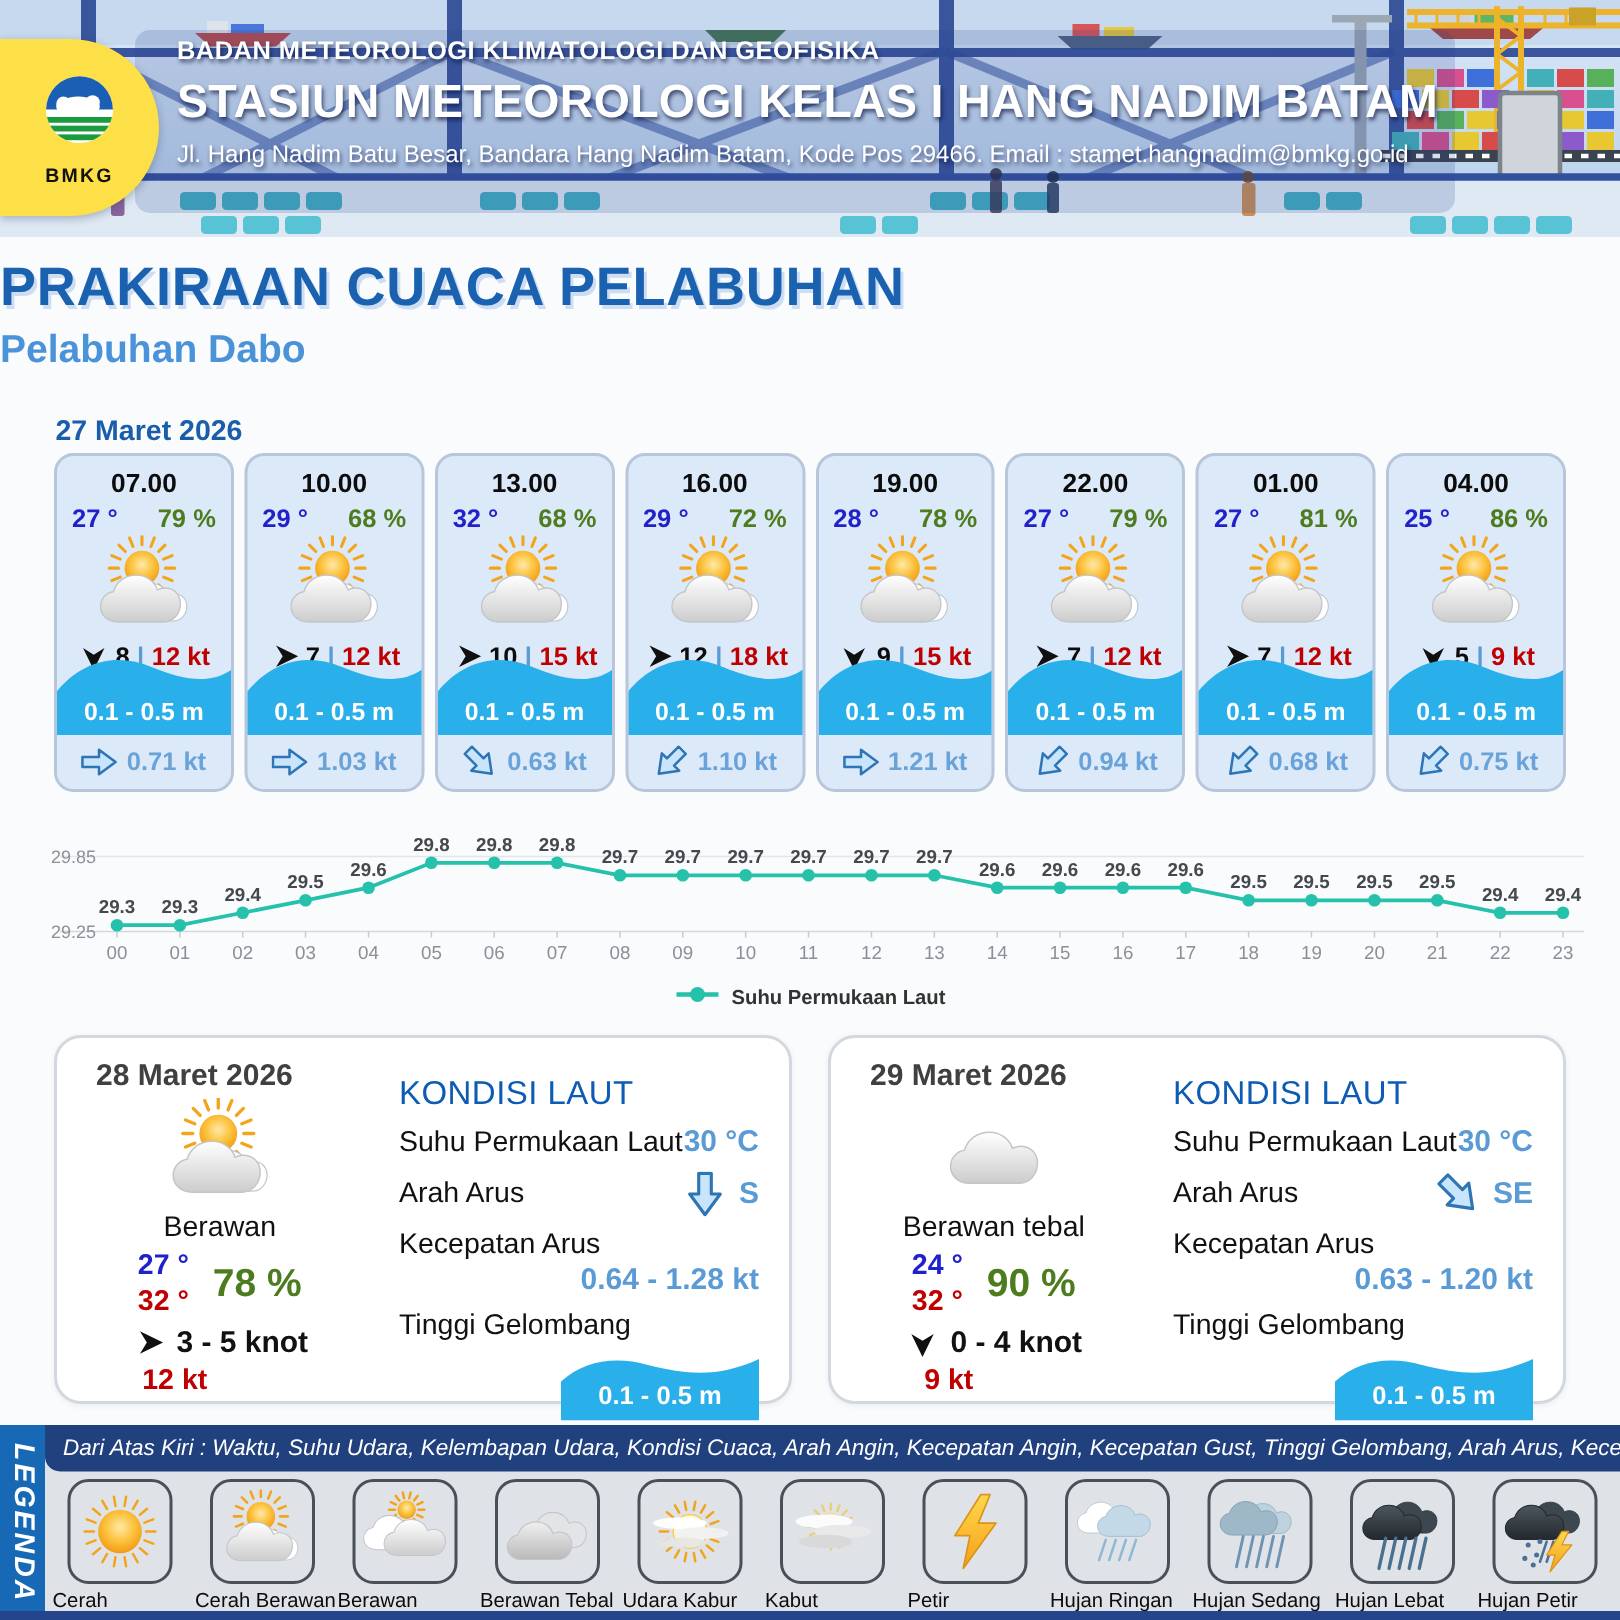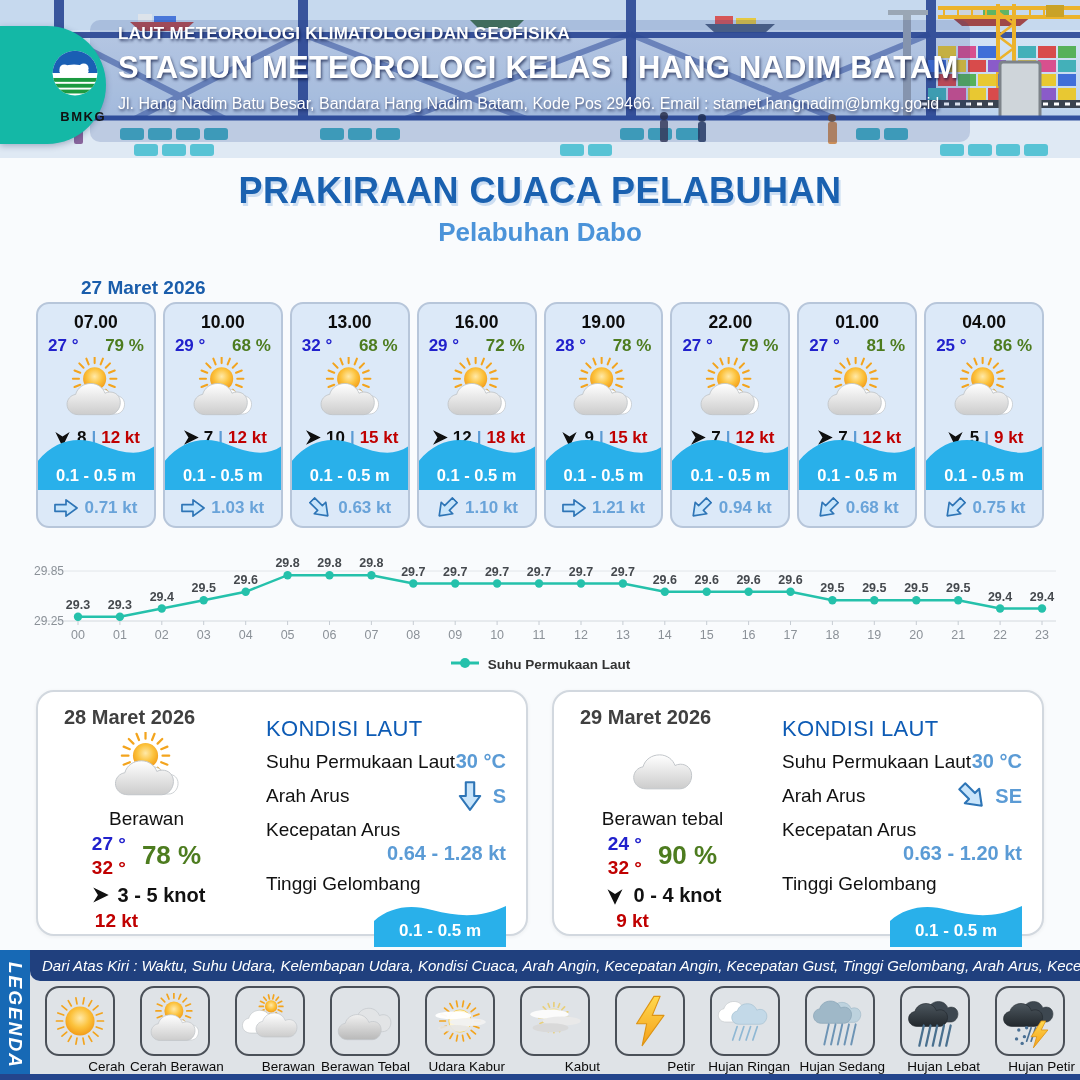--- a/index.html
+++ b/index.html
@@ -2,39 +2,39 @@
 <html><head>
 <meta charset="utf-8">
 <style>
   html,body{margin:0;padding:0;background:#e8e8e8;}
   .page{position:relative;width:1080px;height:1080px;background:#f9fbfd;overflow:hidden;
         font-family:"Liberation Sans",sans-serif;}
 
   
   .banner{position:absolute;left:0;top:0;width:1080px;height:158px;overflow:hidden;}
   .banner-art{position:absolute;left:0;top:0;width:100%;height:100%;display:block;}
-  .logo-pill{position:absolute;left:0;top:26px;width:106px;height:118px;background:#14b8a6;
-             border-radius:0 60px 60px 0;display:flex;flex-direction:column;align-items:flex-end;
+  .logo-pill{position:absolute;left:0;top:26px;width:106px;height:118px;background:#fde047;
+             border-radius:0 60px 60px 0;display:flex;flex-direction:column;align-items:center;
              justify-content:center;box-shadow:0 2px 6px rgba(20,40,90,.3);}
   .logo-pill svg{width:62px;height:62px;display:block;}
   .logo-text{font-size:13px;font-weight:bold;color:#111;letter-spacing:1.5px;margin-top:1px;}
   .banner-text{position:absolute;left:118px;top:24px;color:#fff;
                text-shadow:1px 2px 3px rgba(8,18,60,.7);}
   .agency{font-size:17px;font-weight:bold;letter-spacing:.3px;}
   .station{font-size:31px;font-weight:bold;margin-top:6px;letter-spacing:.2px;}
   .address{font-size:16px;margin-top:9px;font-weight:normal;}
 
   
-  .titleblock{position:absolute;top:170px;left:0;right:0;text-align:center;}
+  .titleblock{position:absolute;top:170px;left:0;right:0;text-align:left;}
   .title-main{margin:0;font-size:36px;font-weight:800;color:#1a61b0;letter-spacing:.5px;
               text-shadow:2px 3px 0 rgba(140,180,225,.4);}
   .title-sub{margin:5px 0 0;font-size:26px;font-weight:bold;color:#4b93d9;}
   .validrow{display:flex;justify-content:center;gap:115px;margin-top:11px;font-size:18.5px;color:#000;}
   .validrow b{margin-right:9px;}
-  .day1-date{position:absolute;top:277px;left:37px;font-size:19px;font-weight:bold;color:#1a5dab;margin-left:44px;}
+  .day1-date{position:absolute;top:277px;left:37px;font-size:19px;font-weight:bold;color:#1a5dab;}
 
   
   .cards{position:absolute;top:302px;left:36px;right:36px;height:226px;display:grid;
          grid-template-columns:repeat(8,1fr);gap:7px;}
   .card{position:relative;background:#dce9f8;border:2px solid #b7c6da;border-radius:13px;
         overflow:hidden;text-align:center;box-sizing:border-box;}
   .c-time{margin-top:8px;font-size:17.5px;font-weight:bold;color:#0c0c0c;}
   .c-th{display:flex;justify-content:space-between;padding:0 10px;margin-top:3px;}
   .c-temp{font-size:17px;font-weight:bold;color:#2121cc;}
   .c-hum{font-size:17px;font-weight:bold;color:#4d7c1f;}
@@ -98,21 +98,21 @@
   .legend{position:absolute;top:950px;left:0;right:0;bottom:0;background:#dfe3e7;}
   .legend-strip{position:absolute;left:0;top:0;bottom:0;width:30px;background:#1769b5;
                 display:flex;align-items:center;justify-content:center;}
   .legend-strip span{writing-mode:vertical-rl;color:#fff;font-weight:bold;font-style:italic;
                      font-size:19px;letter-spacing:2px;}
   .legend-note{position:absolute;left:30px;right:0;top:0;height:31px;background:#20407e;color:#fff;
                font-style:italic;font-size:15px;display:flex;align-items:center;padding-left:12px;
                box-sizing:border-box;border-radius:0 0 0 10px;white-space:nowrap;overflow:hidden;}
   .legend-items{position:absolute;left:30px;right:0;top:31px;bottom:6px;display:flex;
                 justify-content:space-evenly;align-items:flex-start;padding-top:5px;}
-  .li{text-align:right;width:90px;}
+  .li{text-align:left;width:90px;}
   .li-box{width:66px;height:66px;border:2px solid #4a5058;border-radius:14px;margin:0 auto;
           display:flex;align-items:center;justify-content:center;}
   .li-box svg{width:56px;height:56px;}
   .li-label{font-size:13.5px;color:#0b0b0b;margin-top:3px;white-space:nowrap;}
   .legend-bottom{position:absolute;left:0;right:0;bottom:0;height:6px;background:#24458c;}
 </style>
 </head>
 <body>
 
 <svg width="0" height="0" style="position:absolute" aria-hidden="true">
@@ -282,21 +282,21 @@
           <rect x="6" y="28" width="52" height="4" fill="#ffffff"></rect>
           <rect x="6" y="33" width="52" height="4" fill="#1c9a40"></rect>
           <rect x="9" y="39" width="46" height="4" fill="#1c9a40"></rect>
           <rect x="13" y="45" width="38" height="4" fill="#1c9a40"></rect>
           <rect x="19" y="51" width="26" height="4" fill="#1c9a40"></rect>
         </g>
       </svg>
       <div class="logo-text">BMKG</div>
     </div>
     <div class="banner-text">
-      <div class="agency">LAUT METEOROLOGI KLIMATOLOGI DAN GEOFISIKA</div>
+      <div class="agency">BADAN METEOROLOGI KLIMATOLOGI DAN GEOFISIKA</div>
       <div class="station">STASIUN METEOROLOGI KELAS I HANG NADIM BATAM</div>
       <div class="address">Jl. Hang Nadim Batu Besar, Bandara Hang Nadim Batam, Kode Pos 29466. Email : stamet.hangnadim@bmkg.go.id</div>
     </div>
   </header>
 
   <section class="titleblock">
     <h1 class="title-main">PRAKIRAAN CUACA PELABUHAN</h1>
     <h2 class="title-sub">Pelabuhan Dabo</h2>
   </section>
 

